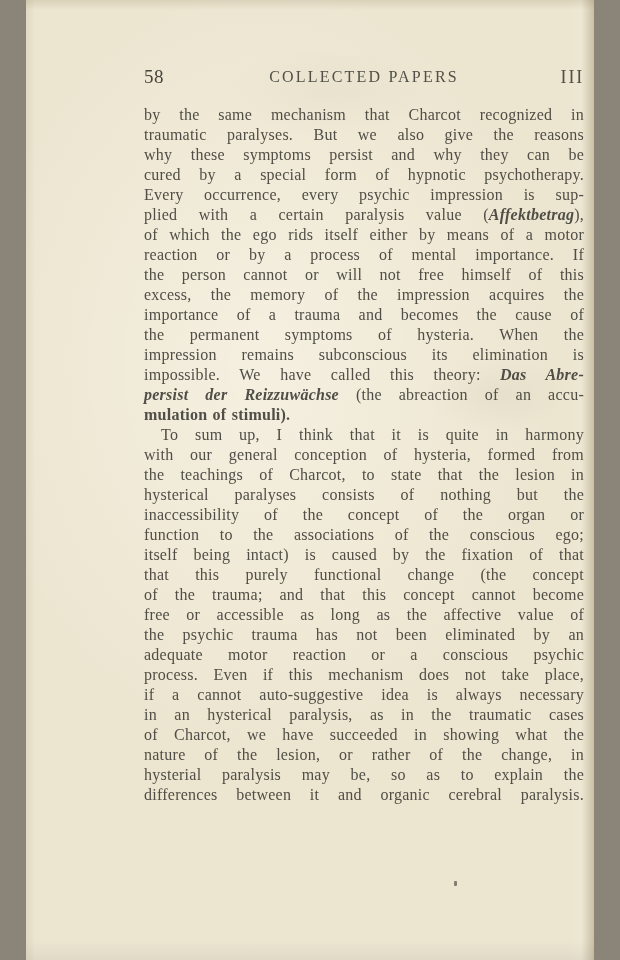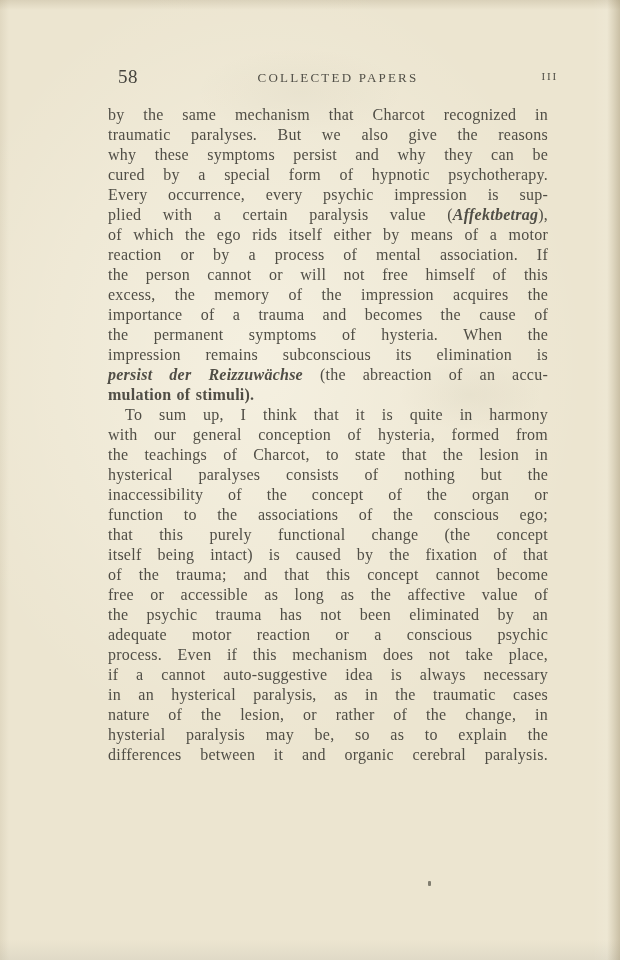--- a/index.html
+++ b/index.html
@@ -1,20 +1,20 @@
 <!DOCTYPE html>
 <html><head>
 <meta charset="utf-8">
 <style>
   html, body { margin: 0; padding: 0; background: #8a8578; }
   * { box-sizing: border-box; }
 
   .page {
     position: relative;
-    width: 620px;
+    width: 568px;
     height: 960px;
     margin: 0 auto;
     overflow: hidden;
     background-color: #ece5d0;
     background-image:
       radial-gradient(ellipse 70% 55% at 42% 38%, rgba(255,253,244,0.45), rgba(255,253,244,0) 75%),
       radial-gradient(90px 45px at 470px 395px, rgba(120,110,80,0.07), rgba(120,110,80,0) 80%),
       radial-gradient(130px 55px at 300px 92px, rgba(120,110,80,0.05), rgba(120,110,80,0) 80%),
       linear-gradient(to left, rgba(122,104,66,0.30) 0px, rgba(122,104,66,0.12) 7px, rgba(255,255,250,0.08) 13px, rgba(0,0,0,0) 28px),
       linear-gradient(to bottom, rgba(122,104,66,0.16) 0px, rgba(0,0,0,0) 10px),
@@ -35,36 +35,36 @@
     position: absolute;
     left: 0; bottom: 0;
     font-size: 19px;
     letter-spacing: 0.5px;
     color: #46443e;
   }
   .running {
     position: absolute;
     left: 0; right: 0; bottom: 2px;
     text-align: center;
-    font-size: 13px;
+    font-size: 16px;
     letter-spacing: 2.2px;
     color: #514f47;
   }
   .section {
     position: absolute;
-    right: 0; bottom: 6px;
-    font-size: 11px;
+    right: 0; bottom: 0;
+    font-size: 18px;
     letter-spacing: 1.8px;
     color: #514f47;
   }
 
   .body {
     position: absolute;
     top: 105px;
-    left: 108px;
+    left: 118px;
     width: 440px;
   }
   .line {
     height: 20px;
     line-height: 20px;
     font-size: 16px;
     letter-spacing: 0.25px;
     word-spacing: 1px;
     text-align: justify;
     text-align-last: justify;
@@ -98,42 +98,44 @@
   </div>
 
   <div class="body">
       <div class="line"><span>by the same mechanism that Charcot recognized in</span></div>
       <div class="line"><span>traumatic paralyses.  But we also give the reasons</span></div>
       <div class="line"><span>why these symptoms persist and why they can be</span></div>
       <div class="line"><span>cured by a special form of hypnotic psychotherapy.</span></div>
       <div class="line"><span>Every occurrence, every psychic impression is sup-</span></div>
       <div class="line"><span>plied with a certain paralysis value (</span><span class="it">Affektbetrag</span><span>),</span></div>
       <div class="line"><span>of which the ego rids itself either by means of a motor</span></div>
-      <div class="line"><span>reaction or by a process of mental association.  If</span></div>
+      <div class="line"><span>reaction or by a process of mental importance.  If</span></div>
       <div class="line"><span>the person cannot or will not free himself of this</span></div>
       <div class="line"><span>excess, the memory of the impression acquires the</span></div>
       <div class="line"><span>importance of a trauma and becomes the cause of</span></div>
       <div class="line"><span>the permanent symptoms of hysteria.  When the</span></div>
       <div class="line"><span>impression remains subconscious its elimination is</span></div>
+      <div class="line"><span>impossible.  We have called this theory: </span><span class="it">Das Abre-</span></div>
       <div class="line"><span class="it">persist der Reizzuwächse</span><span> (the abreaction of an accu-</span></div>
       <div class="line endline"><span>mulation of stimuli).</span></div>
       <div class="line indent"><span>To sum up, I think that it is quite in harmony</span></div>
       <div class="line"><span>with our general conception of hysteria, formed from</span></div>
       <div class="line"><span>the teachings of Charcot, to state that the lesion in</span></div>
       <div class="line"><span>hysterical paralyses consists of nothing but the</span></div>
       <div class="line"><span>inaccessibility of the concept of the organ or</span></div>
       <div class="line"><span>function to the associations of the conscious ego;</span></div>
+      <div class="line"><span>itself being intact) is caused by the fixation of that</span></div>
       <div class="line"><span>that this purely functional change (the concept</span></div>
-      <div class="line"><span>itself being intact) is caused by the fixation of that</span></div>
       <div class="line"><span>of the trauma; and that this concept cannot become</span></div>
       <div class="line"><span>free or accessible as long as the affective value of</span></div>
       <div class="line"><span>the psychic trauma has not been eliminated by an</span></div>
       <div class="line"><span>adequate motor reaction or a conscious psychic</span></div>
       <div class="line"><span>process.  Even if this mechanism does not take place,</span></div>
       <div class="line"><span>if a cannot auto-suggestive idea is always necessary</span></div>
       <div class="line"><span>in an hysterical paralysis, as in the traumatic cases</span></div>
+      <div class="line"><span>of Charcot, we have succeeded in showing what the</span></div>
       <div class="line"><span>nature of the lesion, or rather of the change, in</span></div>
       <div class="line"><span>hysterial paralysis may be, so as to explain the</span></div>
       <div class="line"><span>differences between it and organic cerebral paralysis.</span></div>
     </div>
 
   <div class="speck"></div>
 </div>
 
 </body></html>

